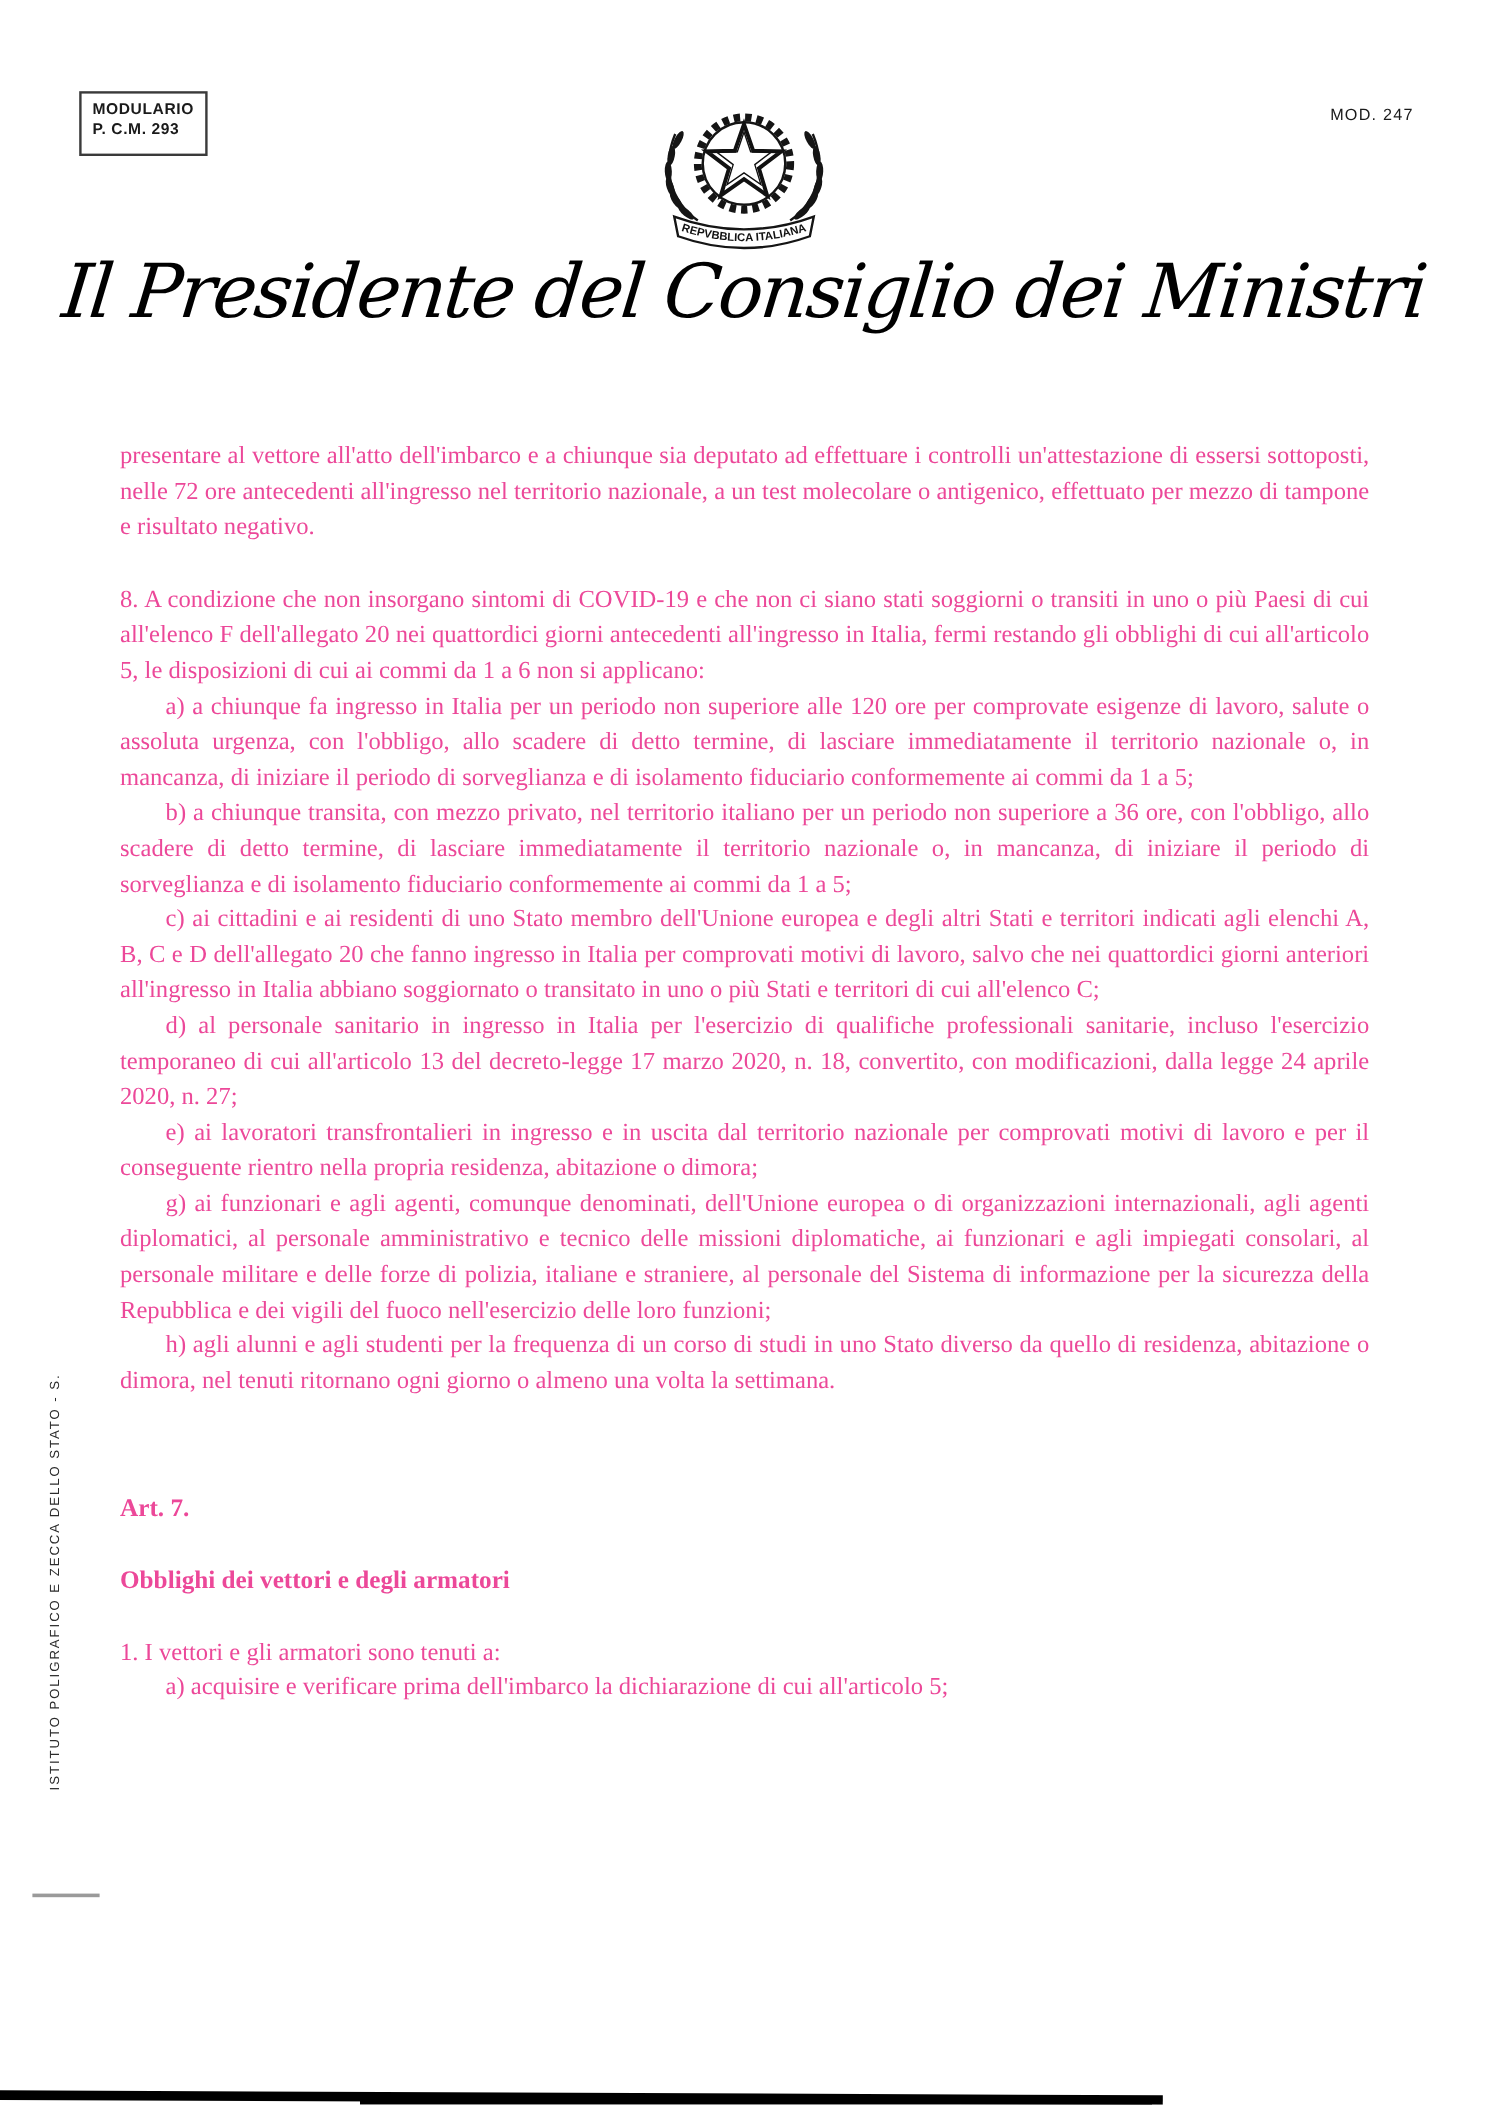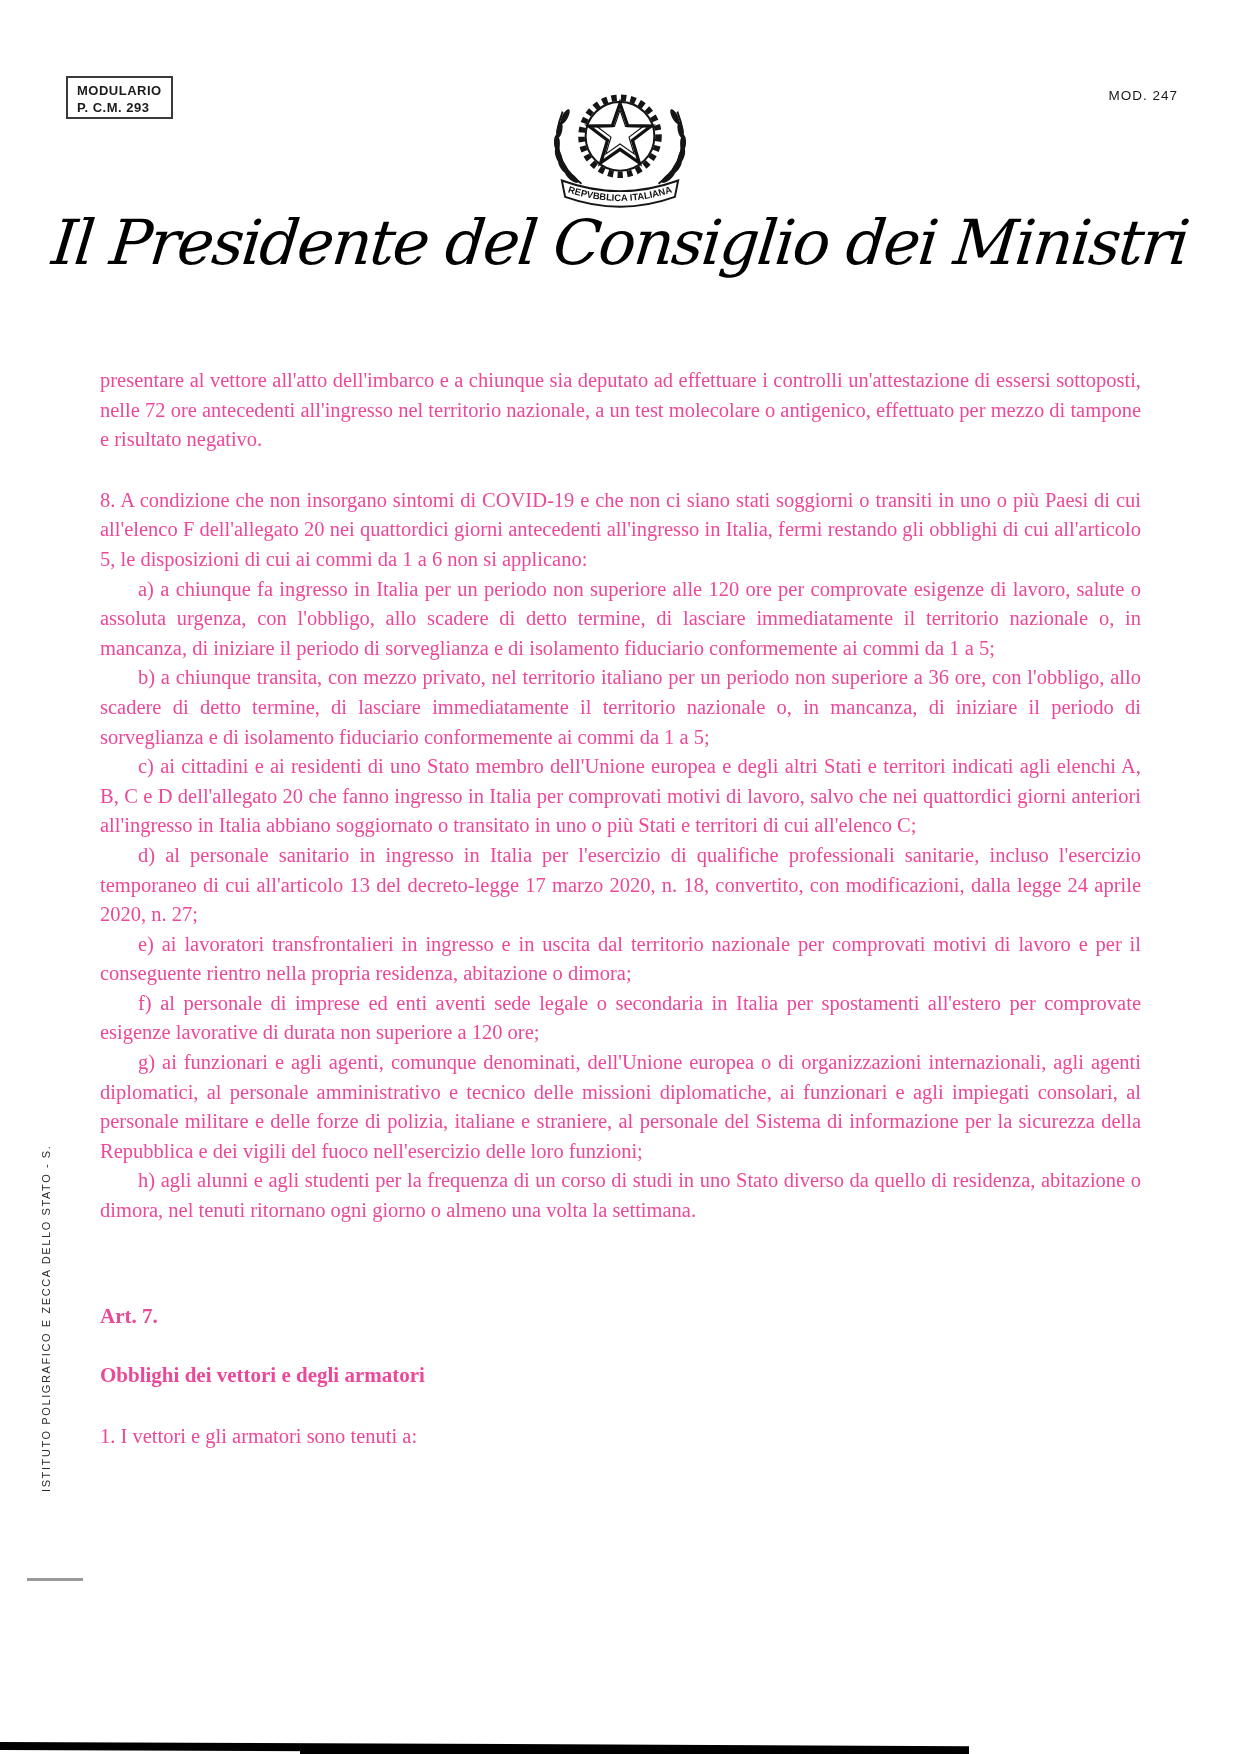--- a/index.html
+++ b/index.html
@@ -1,21 +1,21 @@
 <!DOCTYPE html>
 <html><head>
 <meta charset="utf-8">
 <style>
   html,body{margin:0;padding:0;background:#fff;}
   .page{position:relative;width:1240px;height:1754px;background:#ffffff;overflow:hidden;
         font-family:"Liberation Serif", serif;color:#0c0c0c;}
 
   
   .modbox{position:absolute;left:66px;top:76px;border:2px solid #3a3a3a;
-          padding:4px 9px 1px 9px;text-align:left;}
+          padding:4px 9px 12px 9px;text-align:left;}
   .modbox div{font-family:"Liberation Sans", sans-serif;font-weight:bold;
               font-size:13px;line-height:17px;color:#1a1a1a;letter-spacing:.5px;}
 
   
   .modnum{position:absolute;right:62px;top:88px;font-family:"Liberation Sans", sans-serif;
           font-weight:normal;font-size:13.5px;letter-spacing:1px;color:#1a1a1a;}
 
   
   .emblem{position:absolute;left:50%;top:84px;transform:translateX(-50%);}
 
@@ -100,28 +100,28 @@
   <div class="script-title">Il Presidente del Consiglio dei Ministri</div>
 
   <div class="body-text">
     <p>presentare al vettore all'atto dell'imbarco e a chiunque sia deputato ad effettuare i controlli un'attestazione di essersi sottoposti, nelle 72 ore antecedenti all'ingresso nel territorio nazionale, a un test molecolare o antigenico, effettuato per mezzo di tampone e risultato negativo.</p>
     <p class="mt">8. A condizione che non insorgano sintomi di COVID-19 e che non ci siano stati soggiorni o transiti in uno o più Paesi di cui all'elenco F dell'allegato 20 nei quattordici giorni antecedenti all'ingresso in Italia, fermi restando gli obblighi di cui all'articolo 5, le disposizioni di cui ai commi da 1 a 6 non si applicano:</p>
     <p class="ind">a) a chiunque fa ingresso in Italia per un periodo non superiore alle 120 ore per comprovate esigenze di lavoro, salute o assoluta urgenza, con l'obbligo, allo scadere di detto termine, di lasciare immediatamente il territorio nazionale o, in mancanza, di iniziare il periodo di sorveglianza e di isolamento fiduciario conformemente ai commi da 1 a 5;</p>
     <p class="ind">b) a chiunque transita, con mezzo privato, nel territorio italiano per un periodo non superiore a 36 ore, con l'obbligo, allo scadere di detto termine, di lasciare immediatamente il territorio nazionale o, in mancanza, di iniziare il periodo di sorveglianza e di isolamento fiduciario conformemente ai commi da 1 a 5;</p>
     <p class="ind">c) ai cittadini e ai residenti di uno Stato membro dell'Unione europea e degli altri Stati e territori indicati agli elenchi A, B, C e D dell'allegato 20 che fanno ingresso in Italia per comprovati motivi di lavoro, salvo che nei quattordici giorni anteriori all'ingresso in Italia abbiano soggiornato o transitato in uno o più Stati e territori di cui all'elenco C;</p>
     <p class="ind">d) al personale sanitario in ingresso in Italia per l'esercizio di qualifiche professionali sanitarie, incluso l'esercizio temporaneo di cui all'articolo 13 del decreto-legge 17 marzo 2020, n. 18, convertito, con modificazioni, dalla legge 24 aprile 2020, n. 27;</p>
     <p class="ind">e) ai lavoratori transfrontalieri in ingresso e in uscita dal territorio nazionale per comprovati motivi di lavoro e per il conseguente rientro nella propria residenza, abitazione o dimora;</p>
-    <p class="ind">f) al personale di imprese ed enti aventi sede legale o secondaria in Italia per spostamenti all'estero per comprovate esigenze lavorative di durata non superiore a 120 ore;</p>
     <p class="ind">g) ai funzionari e agli agenti, comunque denominati, dell'Unione europea o di organizzazioni internazionali, agli agenti diplomatici, al personale amministrativo e tecnico delle missioni diplomatiche, ai funzionari e agli impiegati consolari, al personale militare e delle forze di polizia, italiane e straniere, al personale del Sistema di informazione per la sicurezza della Repubblica e dei vigili del fuoco nell'esercizio delle loro funzioni;</p>
     <p class="ind">h) agli alunni e agli studenti per la frequenza di un corso di studi in uno Stato diverso da quello di residenza, abitazione o dimora, nel tenuti ritornano ogni giorno o almeno una volta la settimana.</p>
 
     <p class="art-num">Art. 7.</p>
     <p class="art-sub">Obblighi dei vettori e degli armatori</p>
 
     <p class="closing-first">1. I vettori e gli armatori sono tenuti a:</p>
+    <p class="ind">a) acquisire e verificare prima dell'imbarco la dichiarazione di cui all'articolo 5;</p>
   </div>
 
   <div class="vertical-text">ISTITUTO POLIGRAFICO E ZECCA DELLO STATO - S.</div>
 
   <div class="pencil-dash"></div>
   <div class="scan-bar"></div>
   <div class="scan-bar2"></div>
 
 </div>
 

